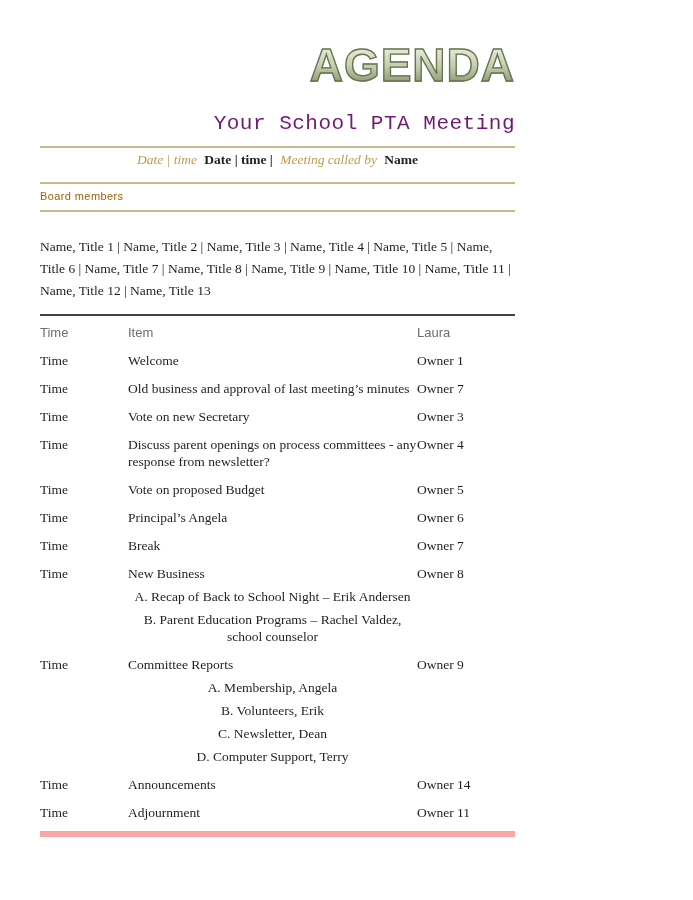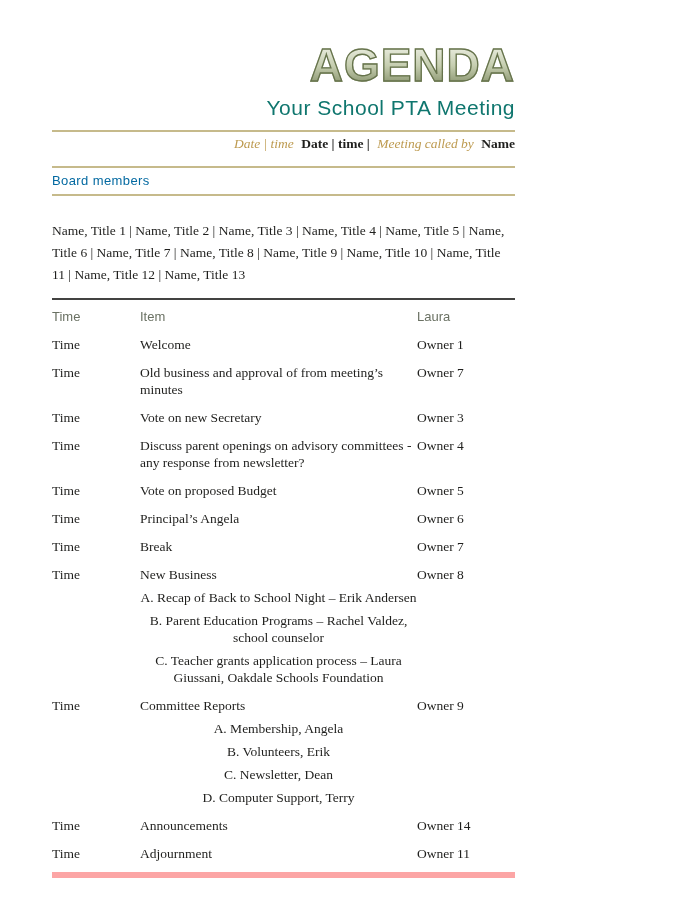--- a/index.html
+++ b/index.html
@@ -3,76 +3,76 @@
 <meta charset="utf-8">
 <style>
   * { margin: 0; padding: 0; box-sizing: border-box; }
   html, body { background: #ffffff; }
   .page {
     width: 553px;
     height: 900px;
     background: #ffffff;
     font-family: "Liberation Serif", serif;
     color: #1f1f1d;
-    padding: 42px 38px 0 52px;
+    padding: 42px 38px 0 40px;
     overflow: hidden;
     position: relative;
   }
 
   
   .title {
     text-align: right;
     font-family: "Liberation Sans", sans-serif;
     font-weight: 700;
     font-size: 46px;
     line-height: 1;
     letter-spacing: 1px;
     background: linear-gradient(180deg, #f2f4ea 0%, #c5cdaf 52%, #7f8b64 100%);
     -webkit-background-clip: text;
     background-clip: text;
     color: transparent;
     -webkit-text-stroke: 1.3px #66734c;
   }
   .subtitle {
     text-align: right;
-    font-family: Liberation Sans, sans-serif;
+    font-family: Liberation Mono, monospace;
     font-size: 21px;
     letter-spacing: 0.5px;
-    color: #0f766e;
-    margin-top: 8px;
+    color: #701a75;
+    margin-top: 24px;
     line-height: 24px;
   }
   .rule-gold {
     border: none;
     border-top: 2px solid #c6ba8b;
     margin-top: 10px;
   }
   .dateline {
-    text-align: right;
+    text-align: center;
     font-size: 13.5px;
     line-height: 17px;
     margin-top: 3px;
     white-space: nowrap;
   }
   .gold-em { color: #bd9a4f; font-style: italic; }
   .dark-strong { color: #1f1f1d; font-weight: 700; }
   .dateline span + span { margin-left: 4px; }
 
   
   .board {
     margin-top: 14px;
     border-top: 2px solid #c6ba8b;
     border-bottom: 2px solid #c6ba8b;
     padding: 4px 0 5px;
   }
   .board-label {
     font-family: "Liberation Sans", sans-serif;
-    font-size: 13px;
+    font-size: 11px;
     letter-spacing: 0.4px;
-    color: #0369a1;
+    color: #a16207;
     line-height: 17px;
   }
   .members {
     font-size: 13.5px;
     line-height: 22px;
     margin-top: 24px;
   }
 
   
   .agenda-table {
@@ -132,33 +132,33 @@
     </div>
 
     <div class="row">
       <span class="cell">Time</span>
       <span class="cell item">Welcome</span>
       <span class="cell">Owner 1</span>
     </div>
 
     <div class="row">
       <span class="cell">Time</span>
-      <span class="cell item">Old business and approval of from meeting’s minutes</span>
+      <span class="cell item">Old business and approval of last meeting’s minutes</span>
       <span class="cell">Owner 7</span>
     </div>
 
     <div class="row">
       <span class="cell">Time</span>
       <span class="cell item">Vote on new Secretary</span>
       <span class="cell">Owner 3</span>
     </div>
 
     <div class="row">
       <span class="cell">Time</span>
-      <span class="cell item">Discuss parent openings on advisory committees - any response from newsletter?</span>
+      <span class="cell item">Discuss parent openings on process committees - any response from newsletter?</span>
       <span class="cell">Owner 4</span>
     </div>
 
     <div class="row">
       <span class="cell">Time</span>
       <span class="cell item">Vote on proposed Budget</span>
       <span class="cell">Owner 5</span>
     </div>
 
     <div class="row">
@@ -172,21 +172,20 @@
       <span class="cell item">Break</span>
       <span class="cell">Owner 7</span>
     </div>
 
     <div class="row">
       <span class="cell">Time</span>
       <span class="cell item">
         <span>New Business</span>
         <div class="subitem">A. Recap of Back to School Night – Erik Andersen</div>
         <div class="subitem">B. Parent Education Programs – Rachel Valdez, school counselor</div>
-        <div class="subitem">C. Teacher grants application process – Laura Giussani, Oakdale Schools Foundation</div>
       </span>
       <span class="cell">Owner 8</span>
     </div>
 
     <div class="row">
       <span class="cell">Time</span>
       <span class="cell item">
         <span>Committee Reports</span>
         <div class="subitem">A. Membership, Angela</div>
         <div class="subitem">B. Volunteers, Erik</div>

